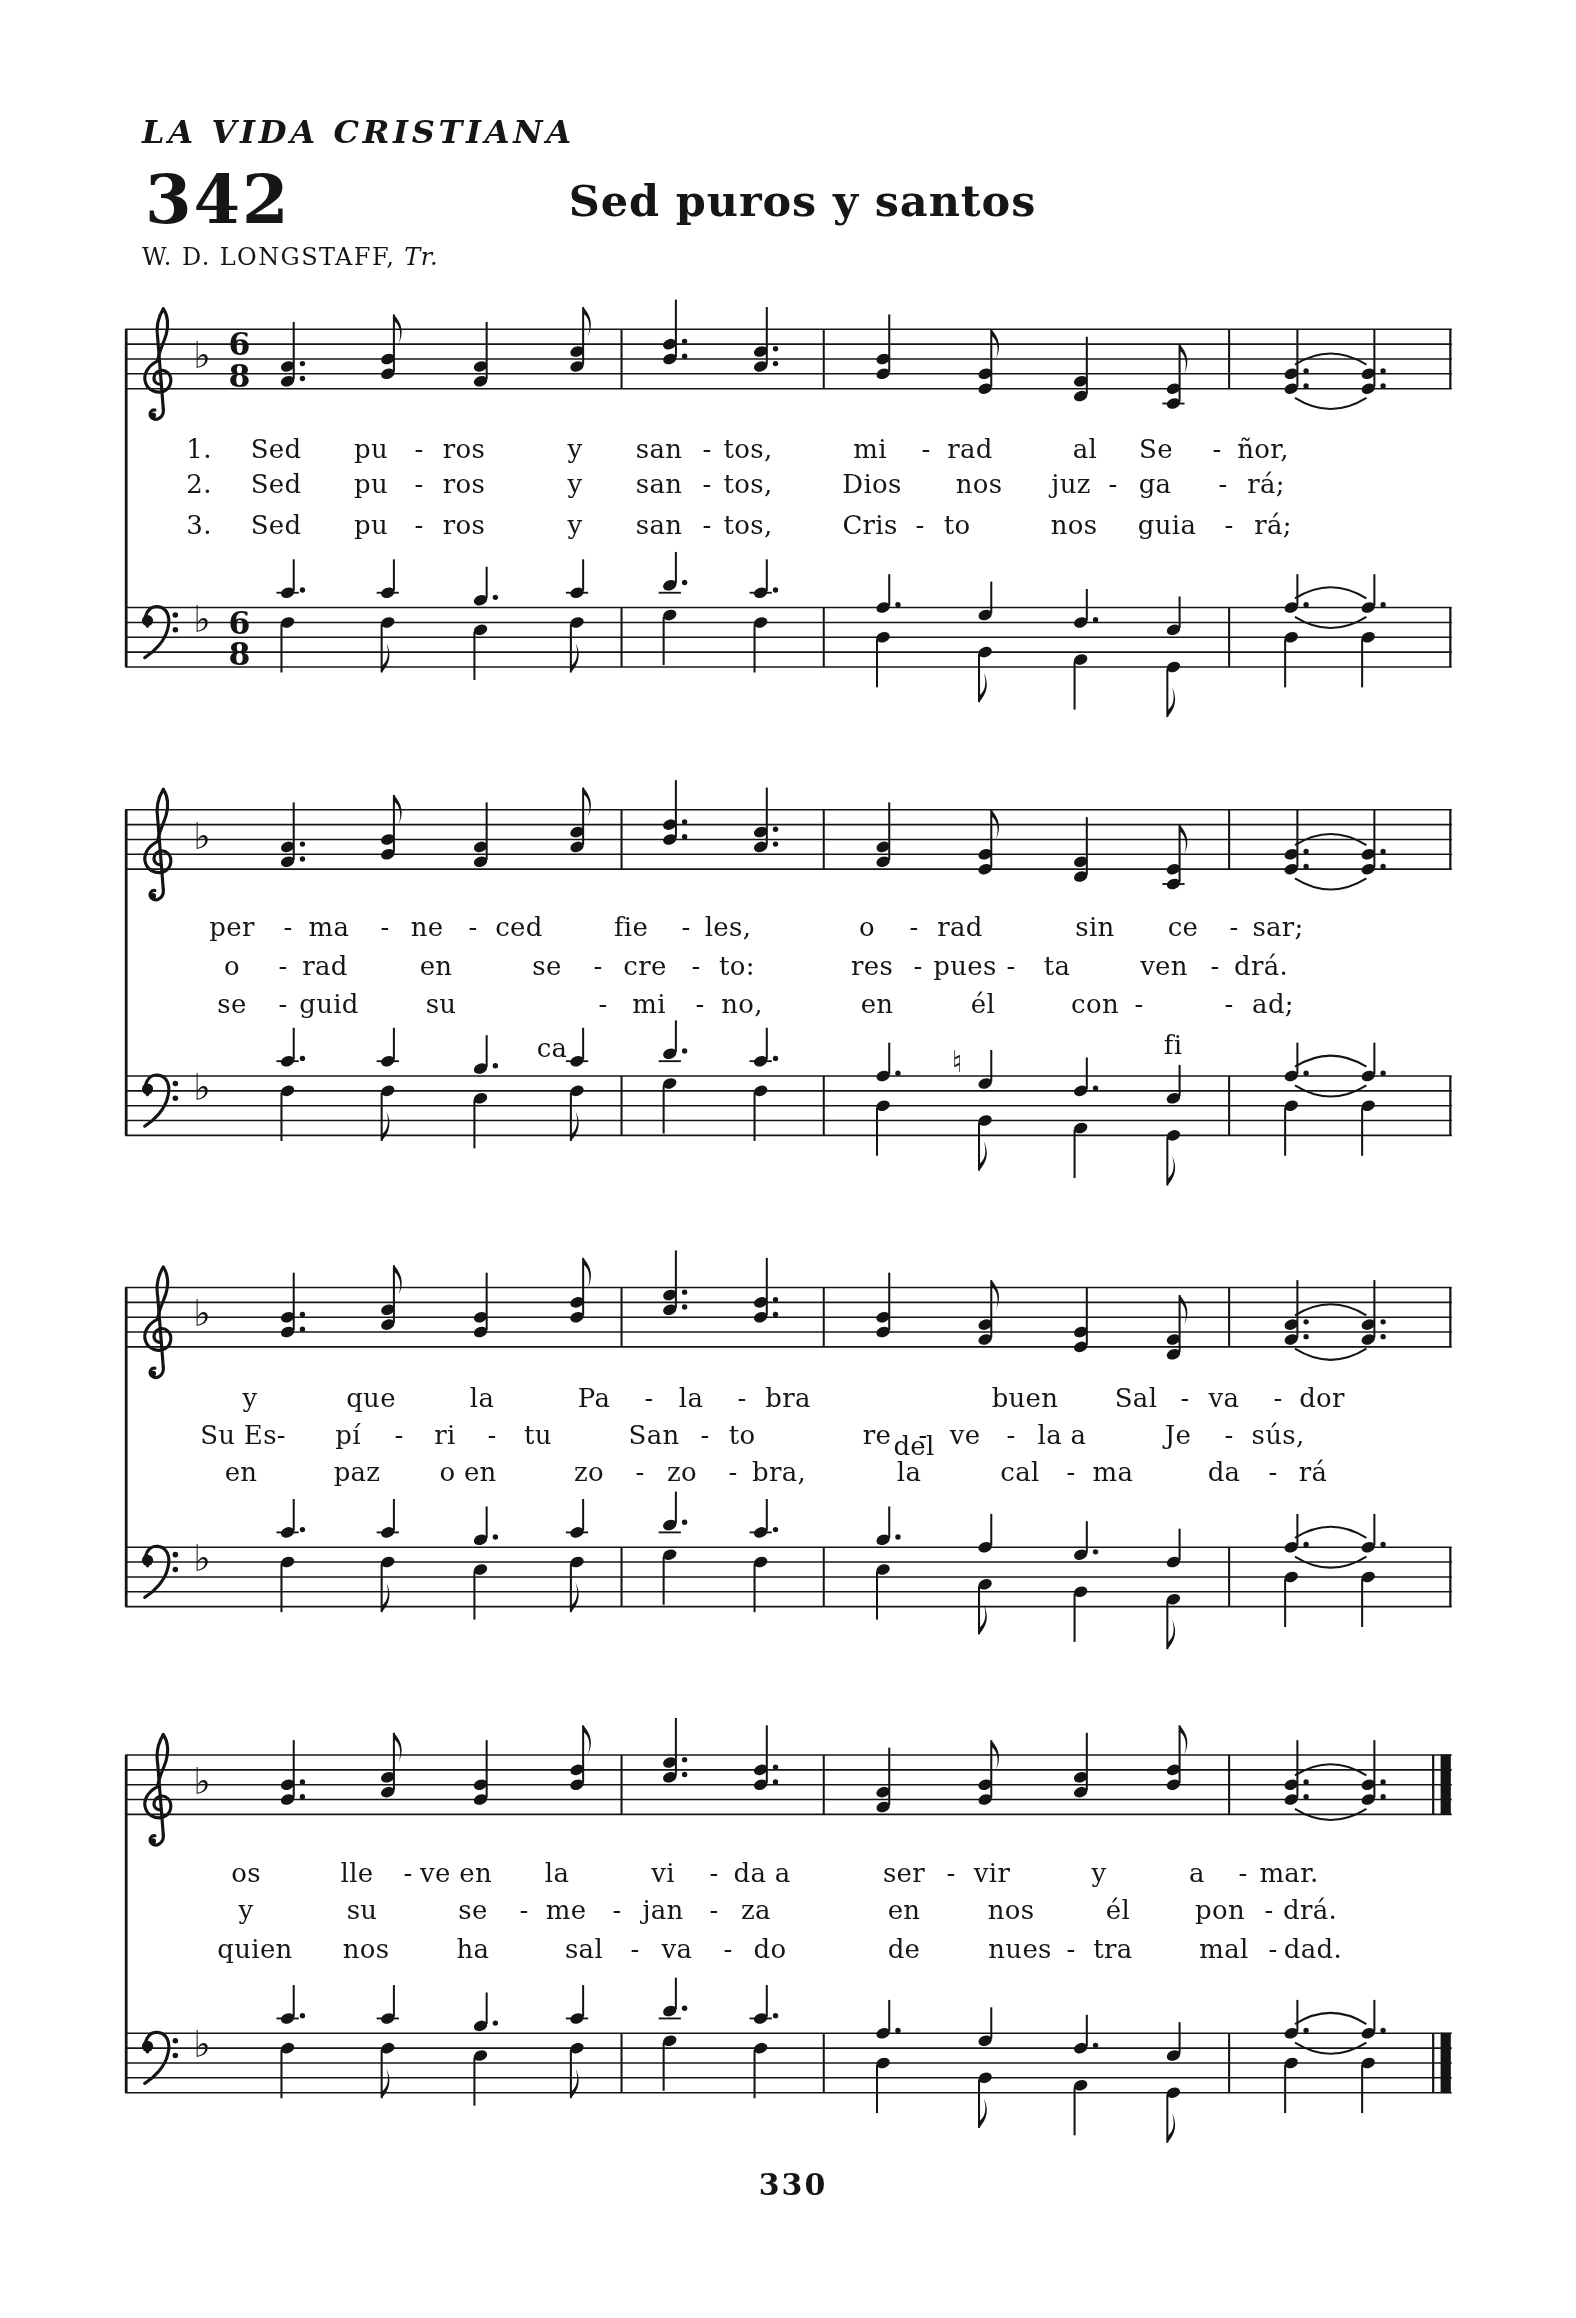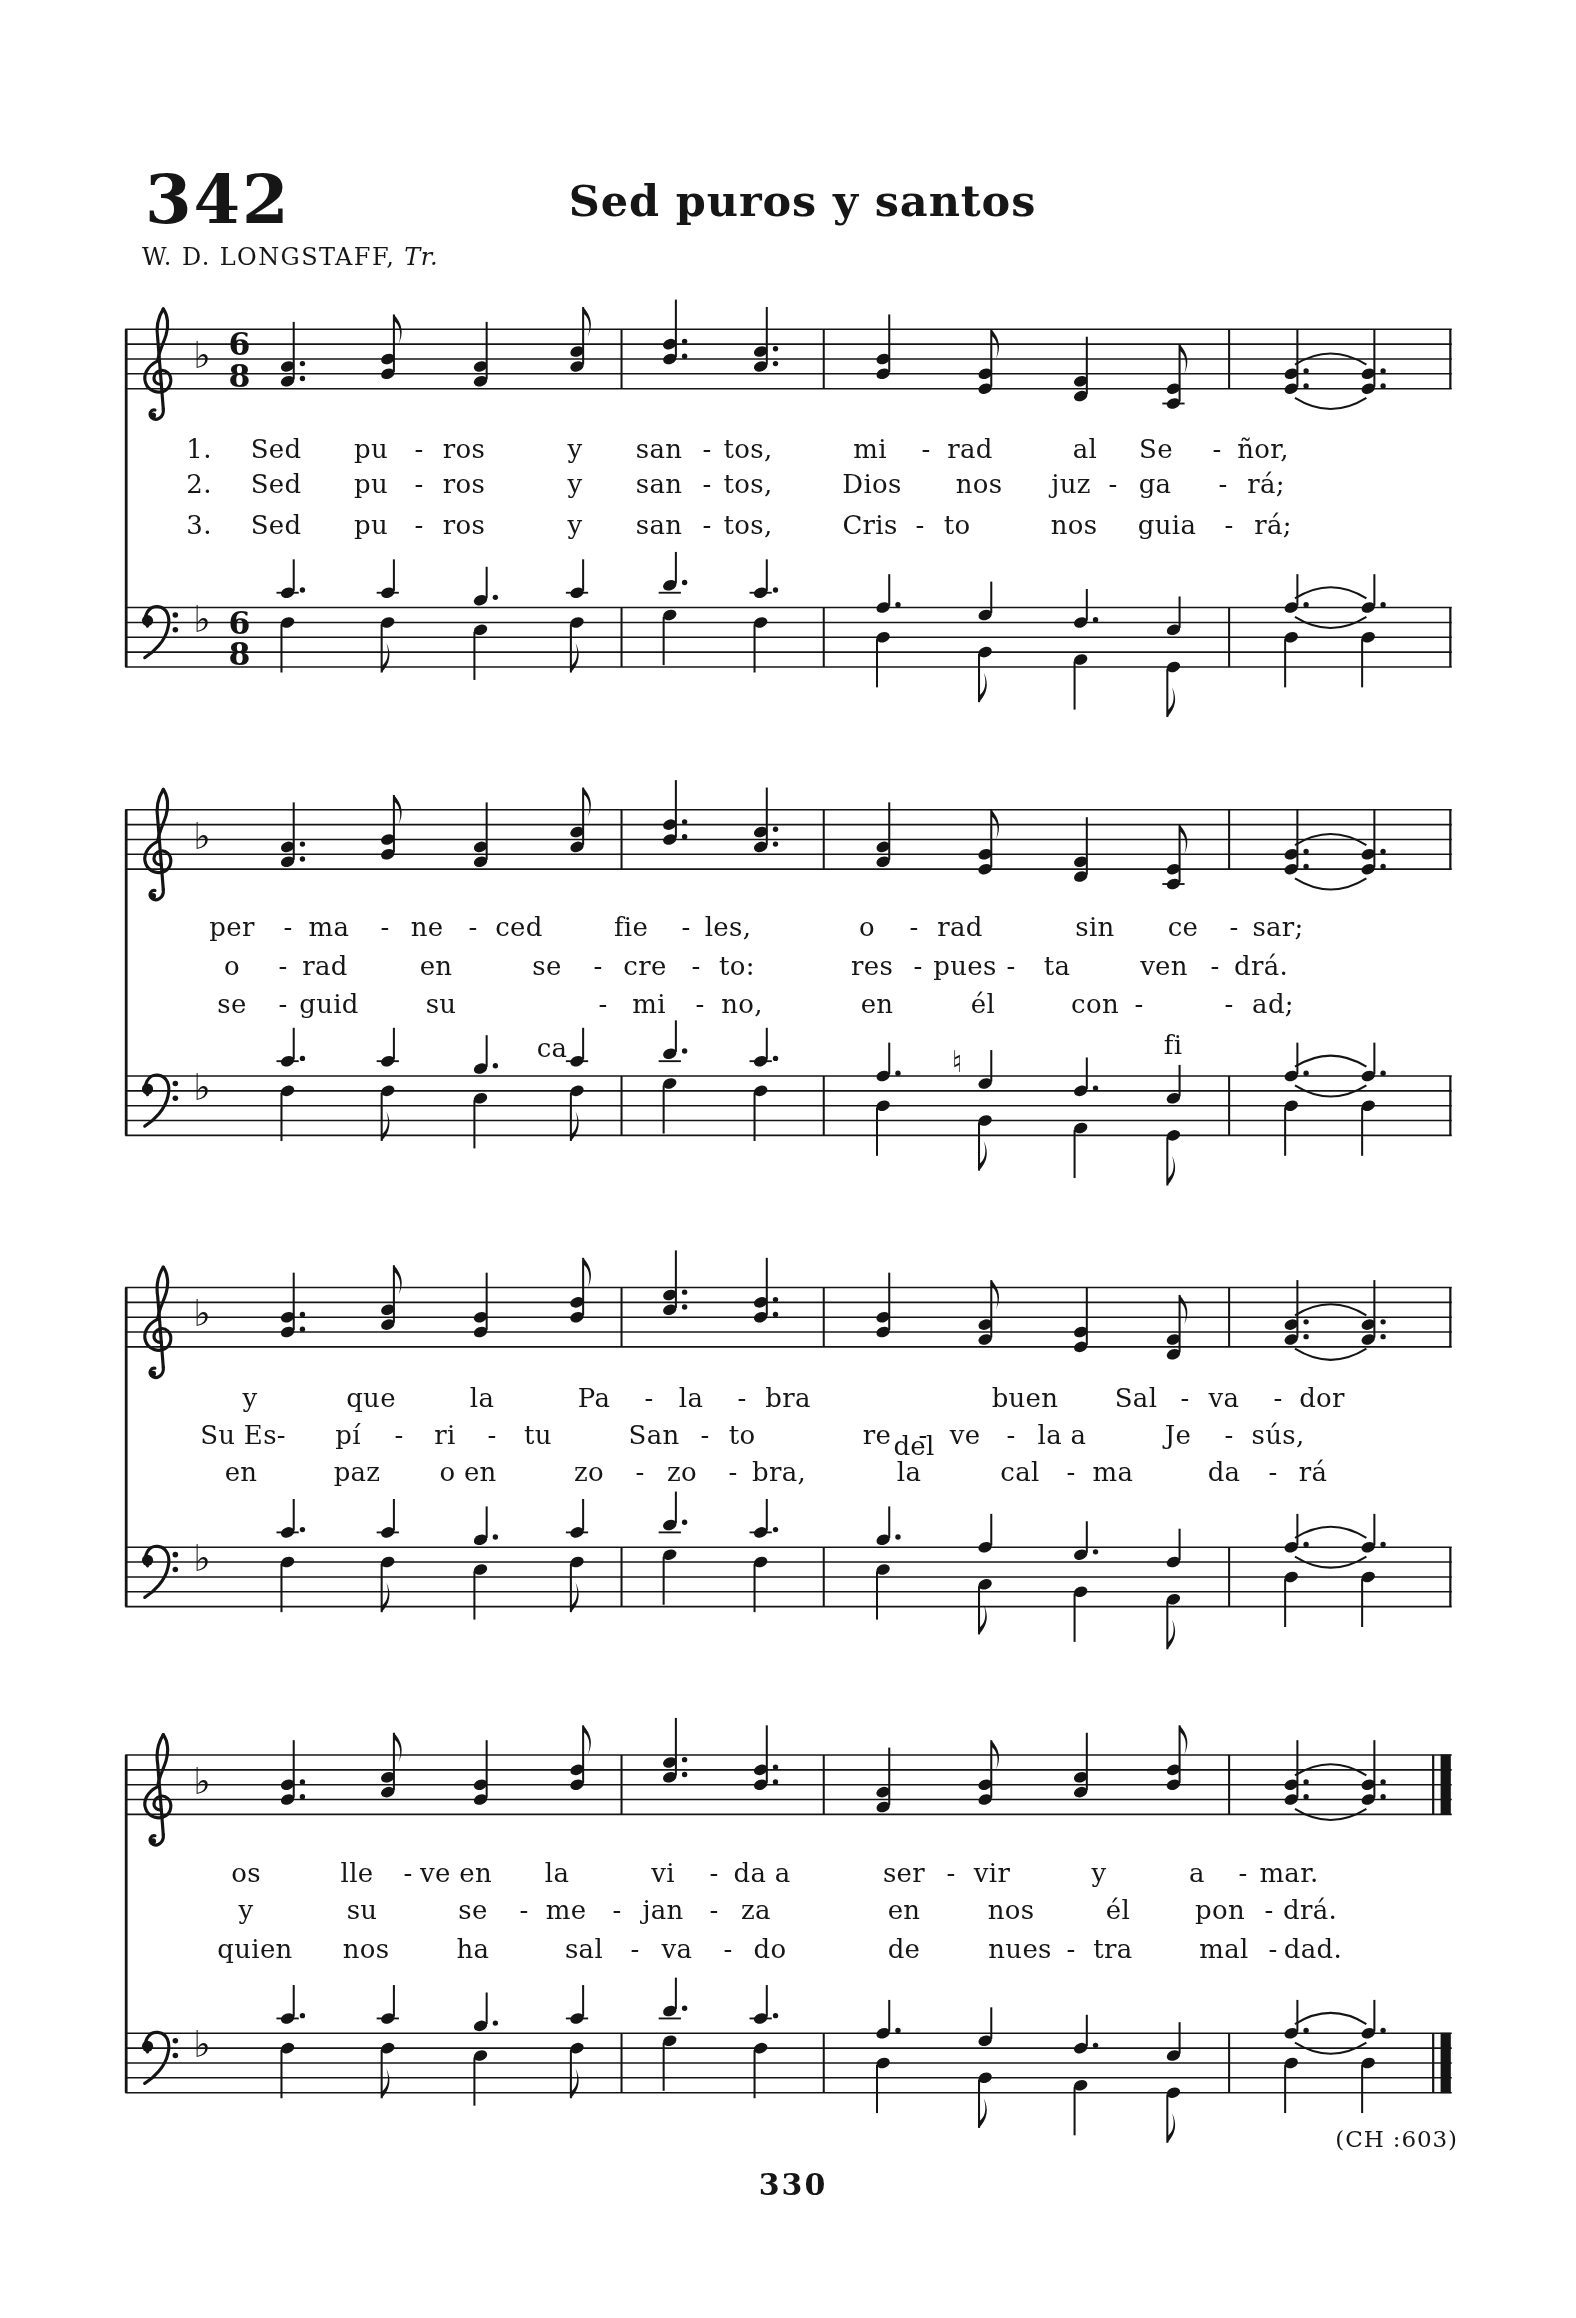--- a/index.html
+++ b/index.html
@@ -25,20 +25,21 @@
   .verse-no{font-size:26px;}
   .footer-ref{left:0;top:2126px;width:1458px;text-align:right;font-size:23px;letter-spacing:0.9px;}
   .page-number{left:0;top:2167px;width:1586px;text-align:center;font-size:30px;font-weight:700;letter-spacing:1.9px;}
   svg text{user-select:none;}
 </style>
 </head>
 <body>
 
 <div class="page">
 
+  <div class="abs section-title">LA VIDA CRISTIANA</div>
   <div class="abs hymn-number">342</div>
   <div class="abs hymn-title">Sed puros y santos</div>
   <div class="abs author">
     <span>W. D. LONGSTAFF,</span>
     <span class="it">Tr.</span>
   </div>
 
   <svg class="abs" id="music-svg" width="1577" height="2319" viewBox="0 0 1700 2500" style="left:0;top:0">
       <g>
         <line x1="136" y1="355" x2="136" y2="719" stroke="#141414" stroke-width="3"></line>
@@ -1069,16 +1070,15 @@
       <span class="lyric" style="left: 770px; top: 1934px;">do</span>
       <span class="lyric" style="left: 904px; top: 1934px;">de</span>
       <span class="lyric" style="left: 1020px; top: 1934px;">nues</span>
       <span class="lyric" style="left: 1071px; top: 1934px;">-</span>
       <span class="lyric" style="left: 1113px; top: 1934px;">tra</span>
       <span class="lyric" style="left: 1224px; top: 1934px;">mal</span>
       <span class="lyric" style="left: 1273px; top: 1934px;">-</span>
       <span class="lyric" style="left: 1313px; top: 1934px;">dad.</span>
     </div>
 
-  <div class="abs footer-ref">(CH :603)</div>
   <div class="abs page-number">330</div>
 </div>
 
 
 </body></html>

